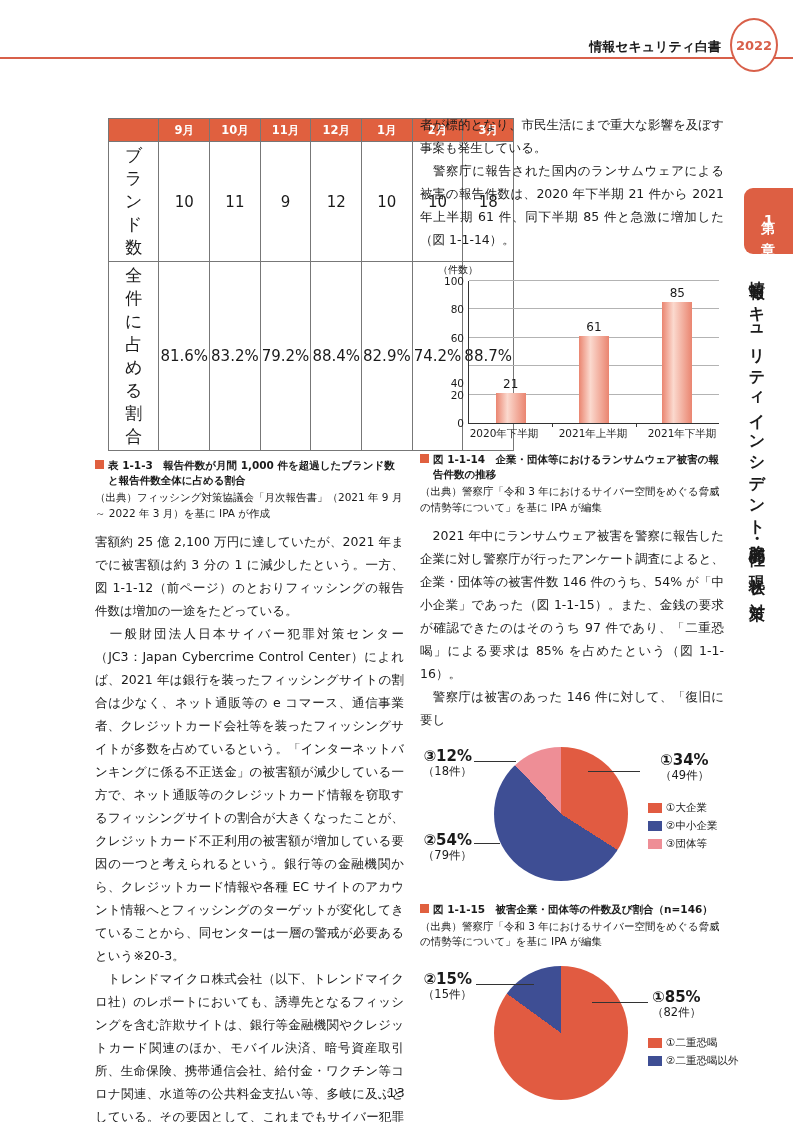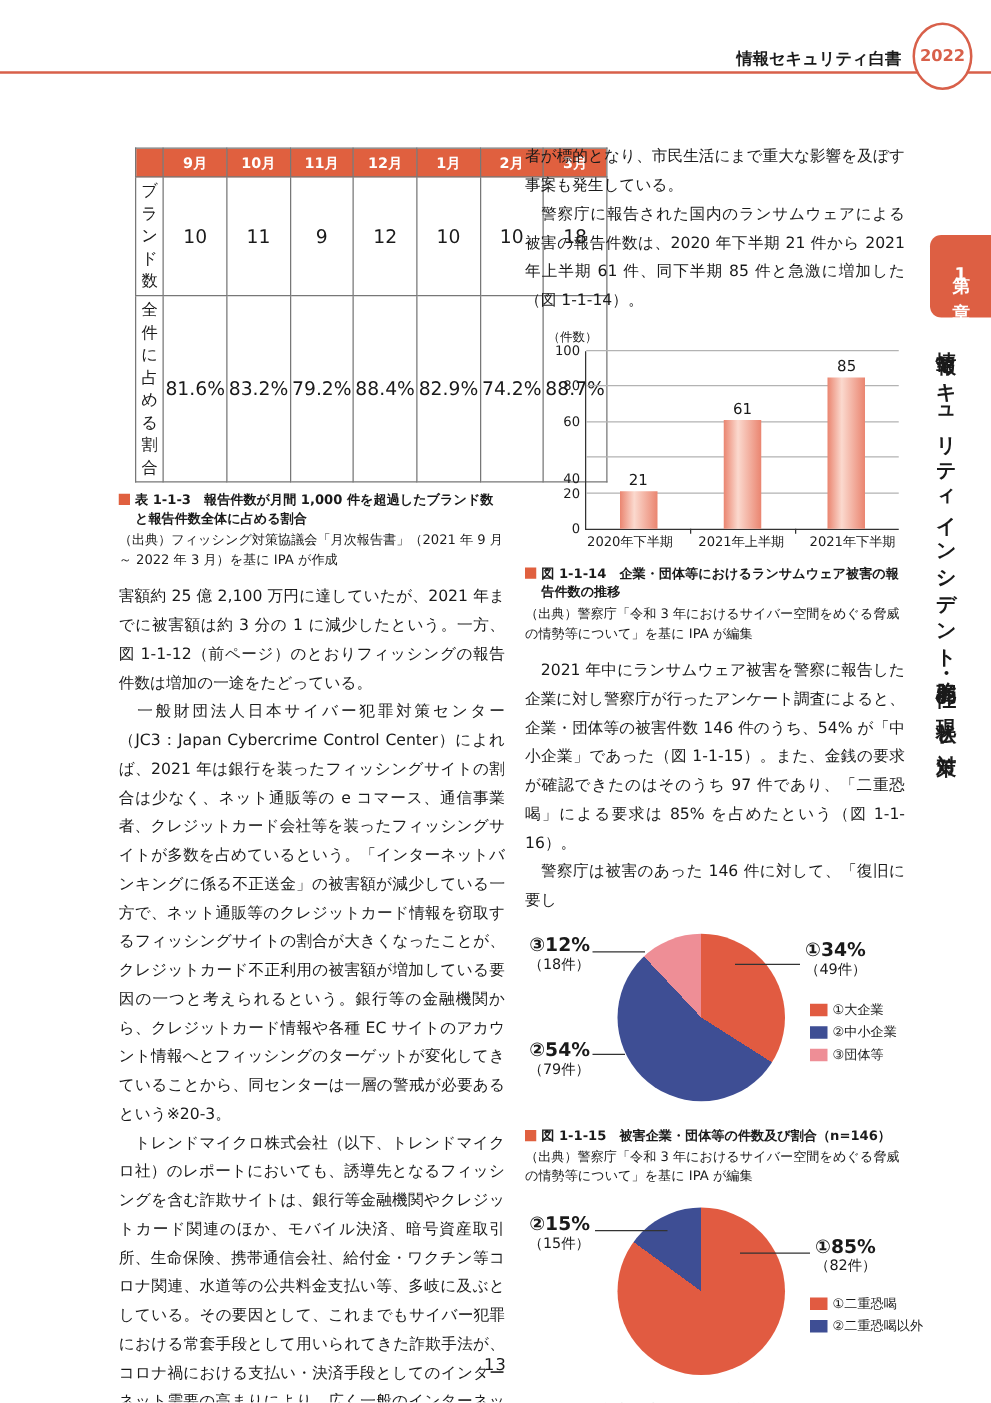--- a/index.html
+++ b/index.html
@@ -25,21 +25,21 @@
   .col-left{position:absolute;left:95px;top:118px;width:309px;}
   .col-right{position:absolute;left:420px;top:113px;width:304px;}
   .para{font-size:12.5px;line-height:23px;text-align:justify;margin:0;}
 
   
   .data-table{border-collapse:collapse;margin-left:13px;}
   .data-table th,.data-table td{border:1px solid #777;text-align:center;}
   .data-table th{background:#e0603f;color:#fff;font-size:11.5px;font-weight:bold;width:34px;height:20px;}
   .data-table th:first-child{width:54px;}
   .data-table td{font-size:15px;background:#fff;height:22px;padding:1px 1px;}
-  .data-table td.rowlabel{font-size:13px;padding:2px 4px;}
+  .data-table td.rowlabel{font-size:17px;padding:2px 16px;}
 
   
   .caption-block{margin-top:7px;font-size:10.5px;line-height:1.45;}
   .cap-line{display:flex;}
   .cap-square{width:9px;height:9px;background:#e0603f;display:inline-block;margin:2px 4px 0 0;flex:none;}
   .cap-text{font-weight:bold;}
   .cap-source{font-weight:normal;margin-top:2px;}
   .body-start{margin-top:9px;}
 
   
@@ -62,21 +62,21 @@
   .pie-label{position:absolute;line-height:1.2;}
   .pie-pct{font-size:15px;font-weight:bold;}
   .pie-count{font-size:11.5px;}
   .leader{position:absolute;height:1px;background:#333;}
   .legend{position:absolute;}
   .legend-row{display:flex;align-items:center;margin-bottom:4px;}
   .swatch{width:14px;height:10px;display:inline-block;margin-right:4px;flex:none;}
   .legend-row span:last-child{font-size:10.5px;white-space:nowrap;}
 
   
-  .pf1 .l-right{left:224px;top:8px;}
+  .pf1 .l-right{left:240px;top:8px;}
   .pf1 .l-topleft{left:0;top:4px;width:52px;text-align:right;}
   .pf1 .l-left{left:0;top:88px;width:52px;text-align:right;}
   .pf1 .ld1{left:168px;top:28px;width:52px;}
   .pf1 .ld2{left:54px;top:100px;width:26px;}
   .pf1 .ld3{left:54px;top:18px;width:42px;}
   .pf1 .legend{left:228px;top:58px;}
 
   
   .pf2 .l-right{left:232px;top:26px;}
   .pf2 .l-topleft{left:0;top:8px;width:52px;text-align:right;}

